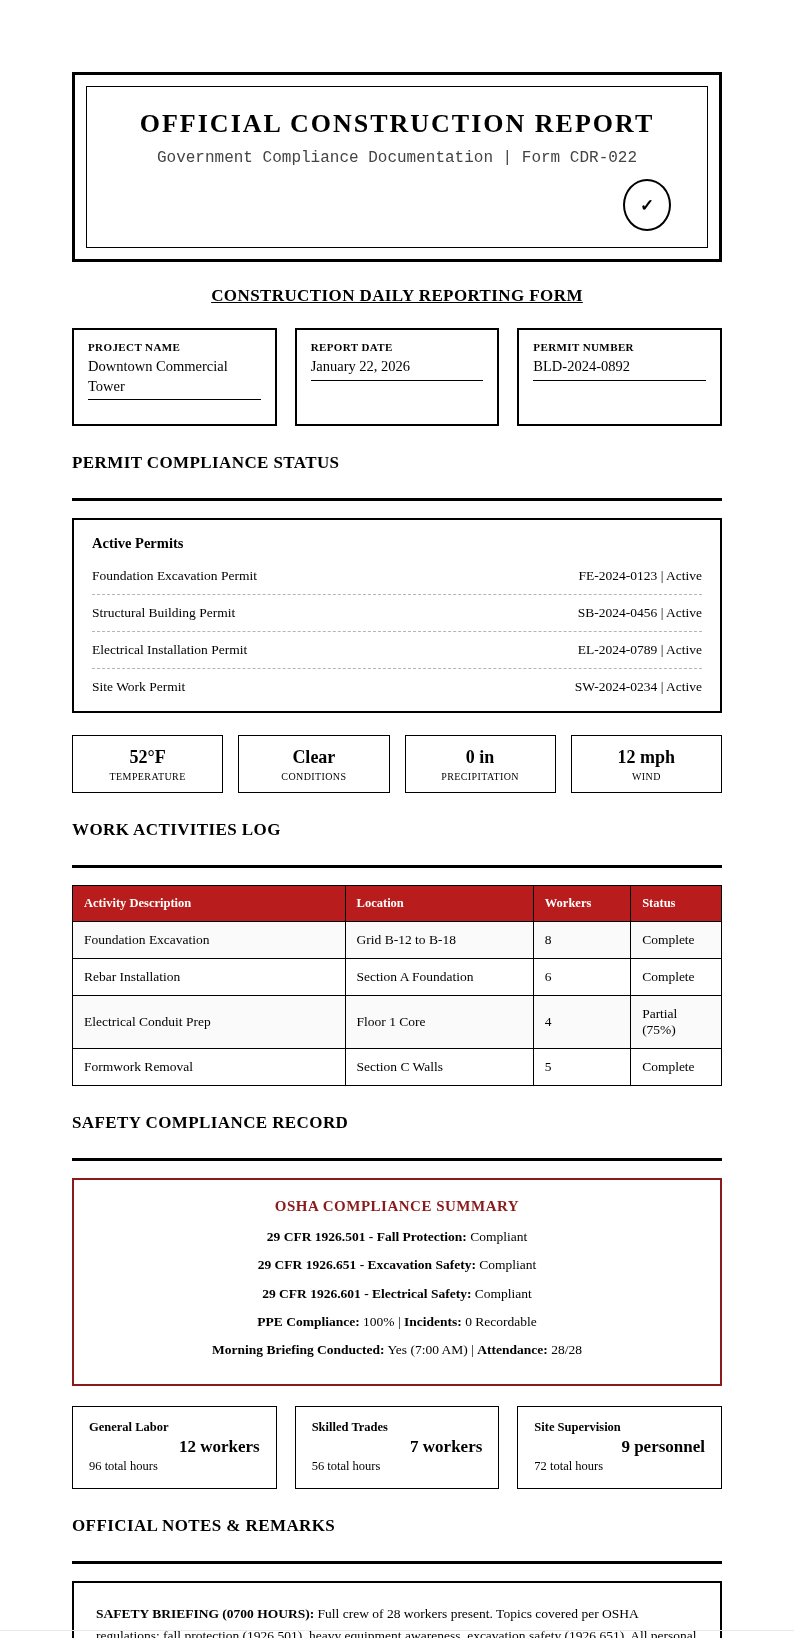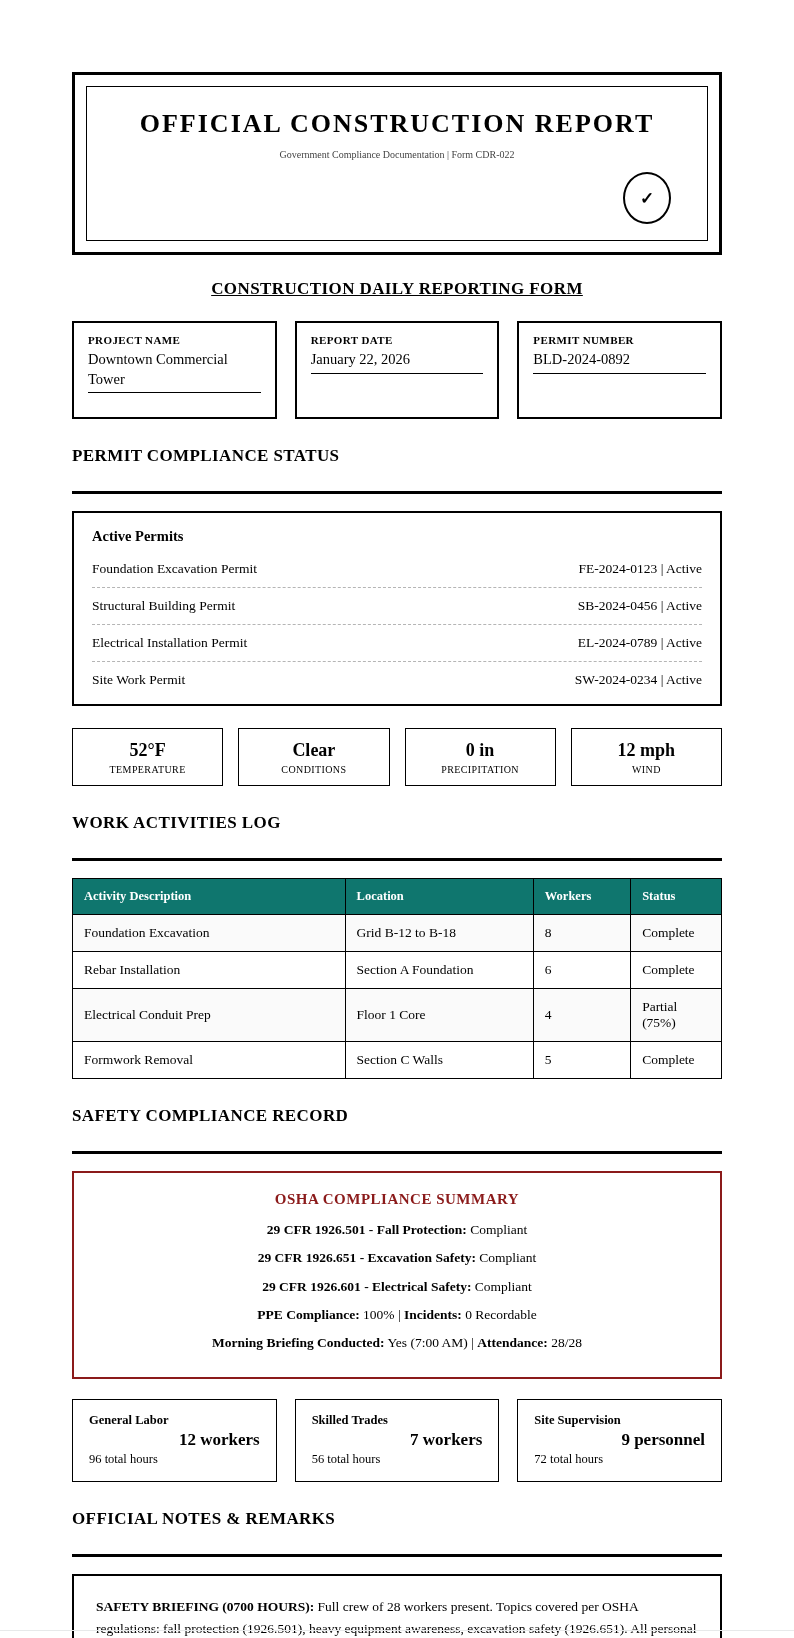--- a/index.html
+++ b/index.html
@@ -11,21 +11,21 @@
   }
   .page { width: 650px; margin: 0 auto; padding-top: 72px; }
 
   
   .header-box { border: 3px solid #000; padding: 11px; }
   .header-inner { border: 1px solid #000; padding: 22px 24px 16px; }
   .doc-title {
     text-align: center; font-size: 26px; font-weight: bold; letter-spacing: 2px;
   }
   .doc-subtitle {
-    text-align: center; font-size: 10px; color: #444; margin-top: 10px;
+    text-align: center; font-size: 16px; color: #444; margin-top: 10px; font-family: Liberation Mono, monospace;
   }
   .seal-row { display: flex; justify-content: flex-end; margin-top: 12px; padding-right: 12px; }
   .seal {
     width: 48px; height: 52px; border: 2.5px solid #000; border-radius: 50%;
     display: flex; align-items: center; justify-content: center;
     font-size: 17px; font-weight: bold;
   }
 
   
   .form-title {
@@ -59,21 +59,21 @@
 
   
   .weather-row { display: grid; grid-template-columns: repeat(4, 1fr); gap: 15px; margin-top: 22px; }
   .weather-box { border: 1.6px solid #000; text-align: center; padding: 11px 6px 10px; }
   .weather-value { font-size: 18px; font-weight: bold; }
   .weather-label { font-size: 10px; letter-spacing: 0.4px; margin-top: 3px; }
 
   
   table.activities { width: 100%; border-collapse: collapse; margin-top: 17px; border: 1.5px solid #000; }
   table.activities th {
-    background: #0f766e; color: #fff; font-size: 12.5px; font-weight: bold;
+    background: #b91c1c; color: #fff; font-size: 12.5px; font-weight: bold;
     text-align: left; padding: 10px 11px; border: 1px solid #000;
   }
   table.activities td { border: 1px solid #000; padding: 10px 11px; font-size: 13.5px; }
   table.activities tr:nth-child(odd) { background: #fafafa; }
   table.activities th:nth-child(1) { width: 42%; }
   table.activities th:nth-child(2) { width: 29%; }
   table.activities th:nth-child(3) { width: 15%; }
   table.activities th:nth-child(4) { width: 14%; }
 
   

